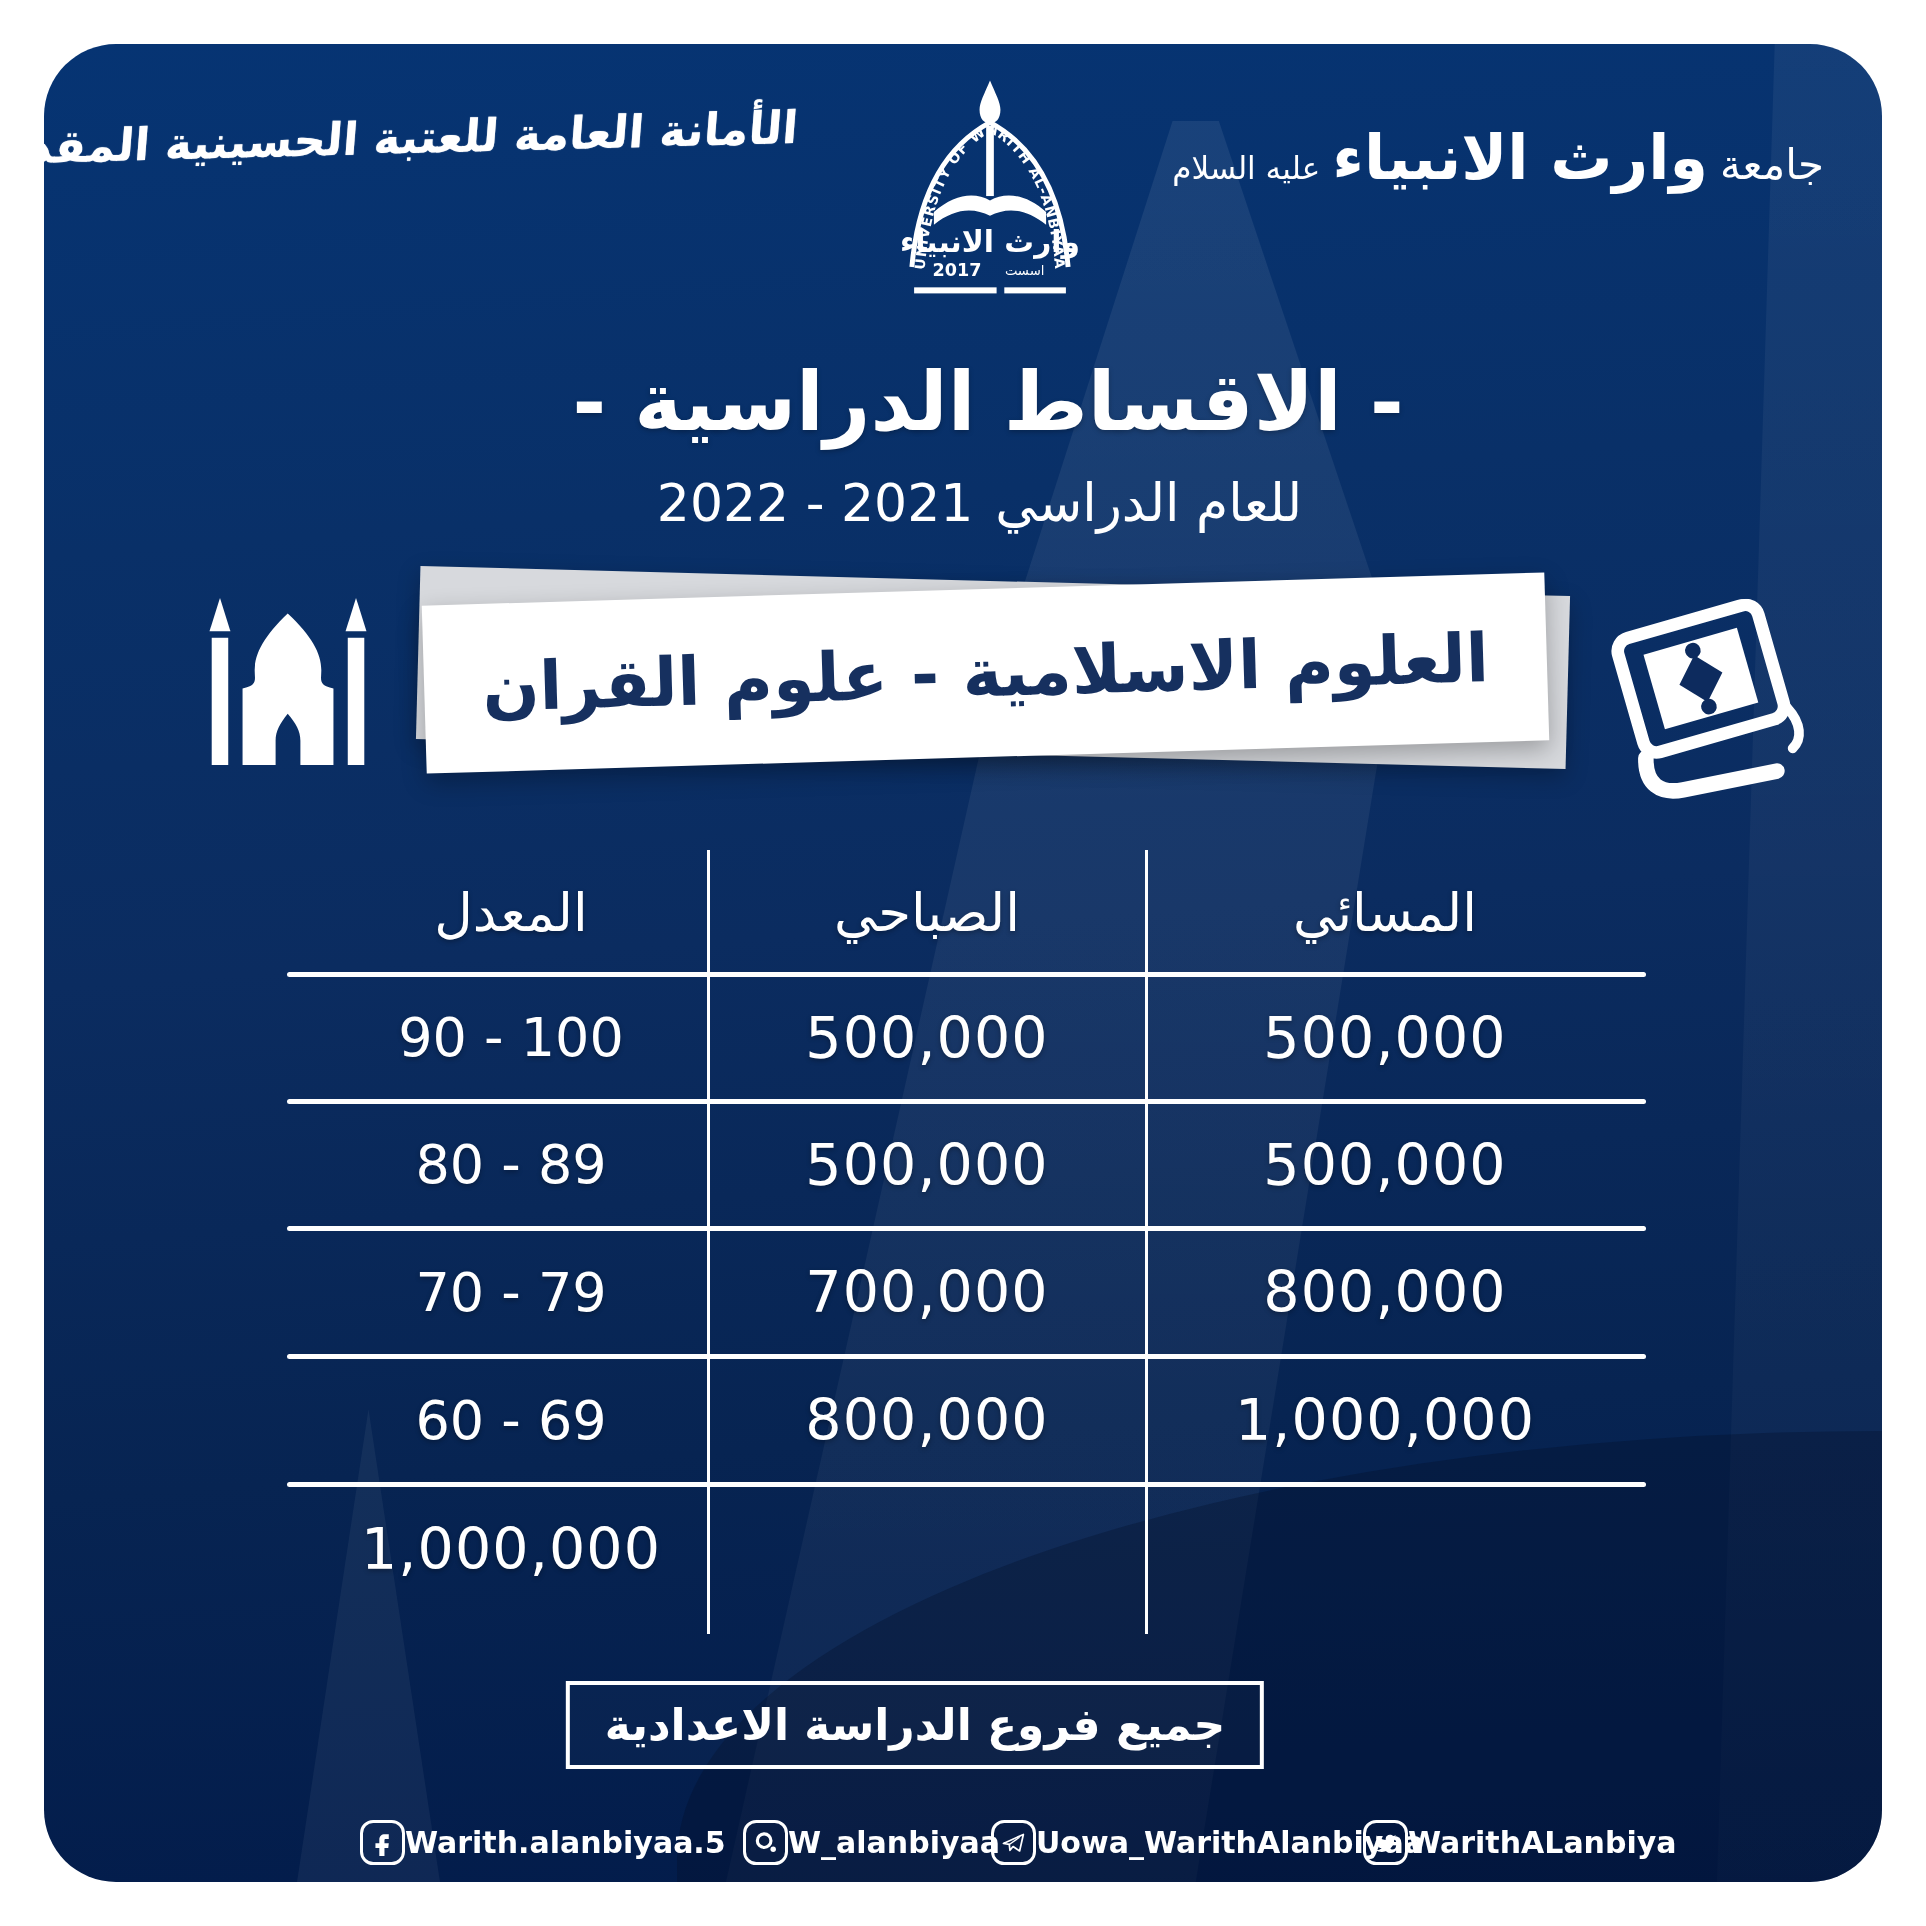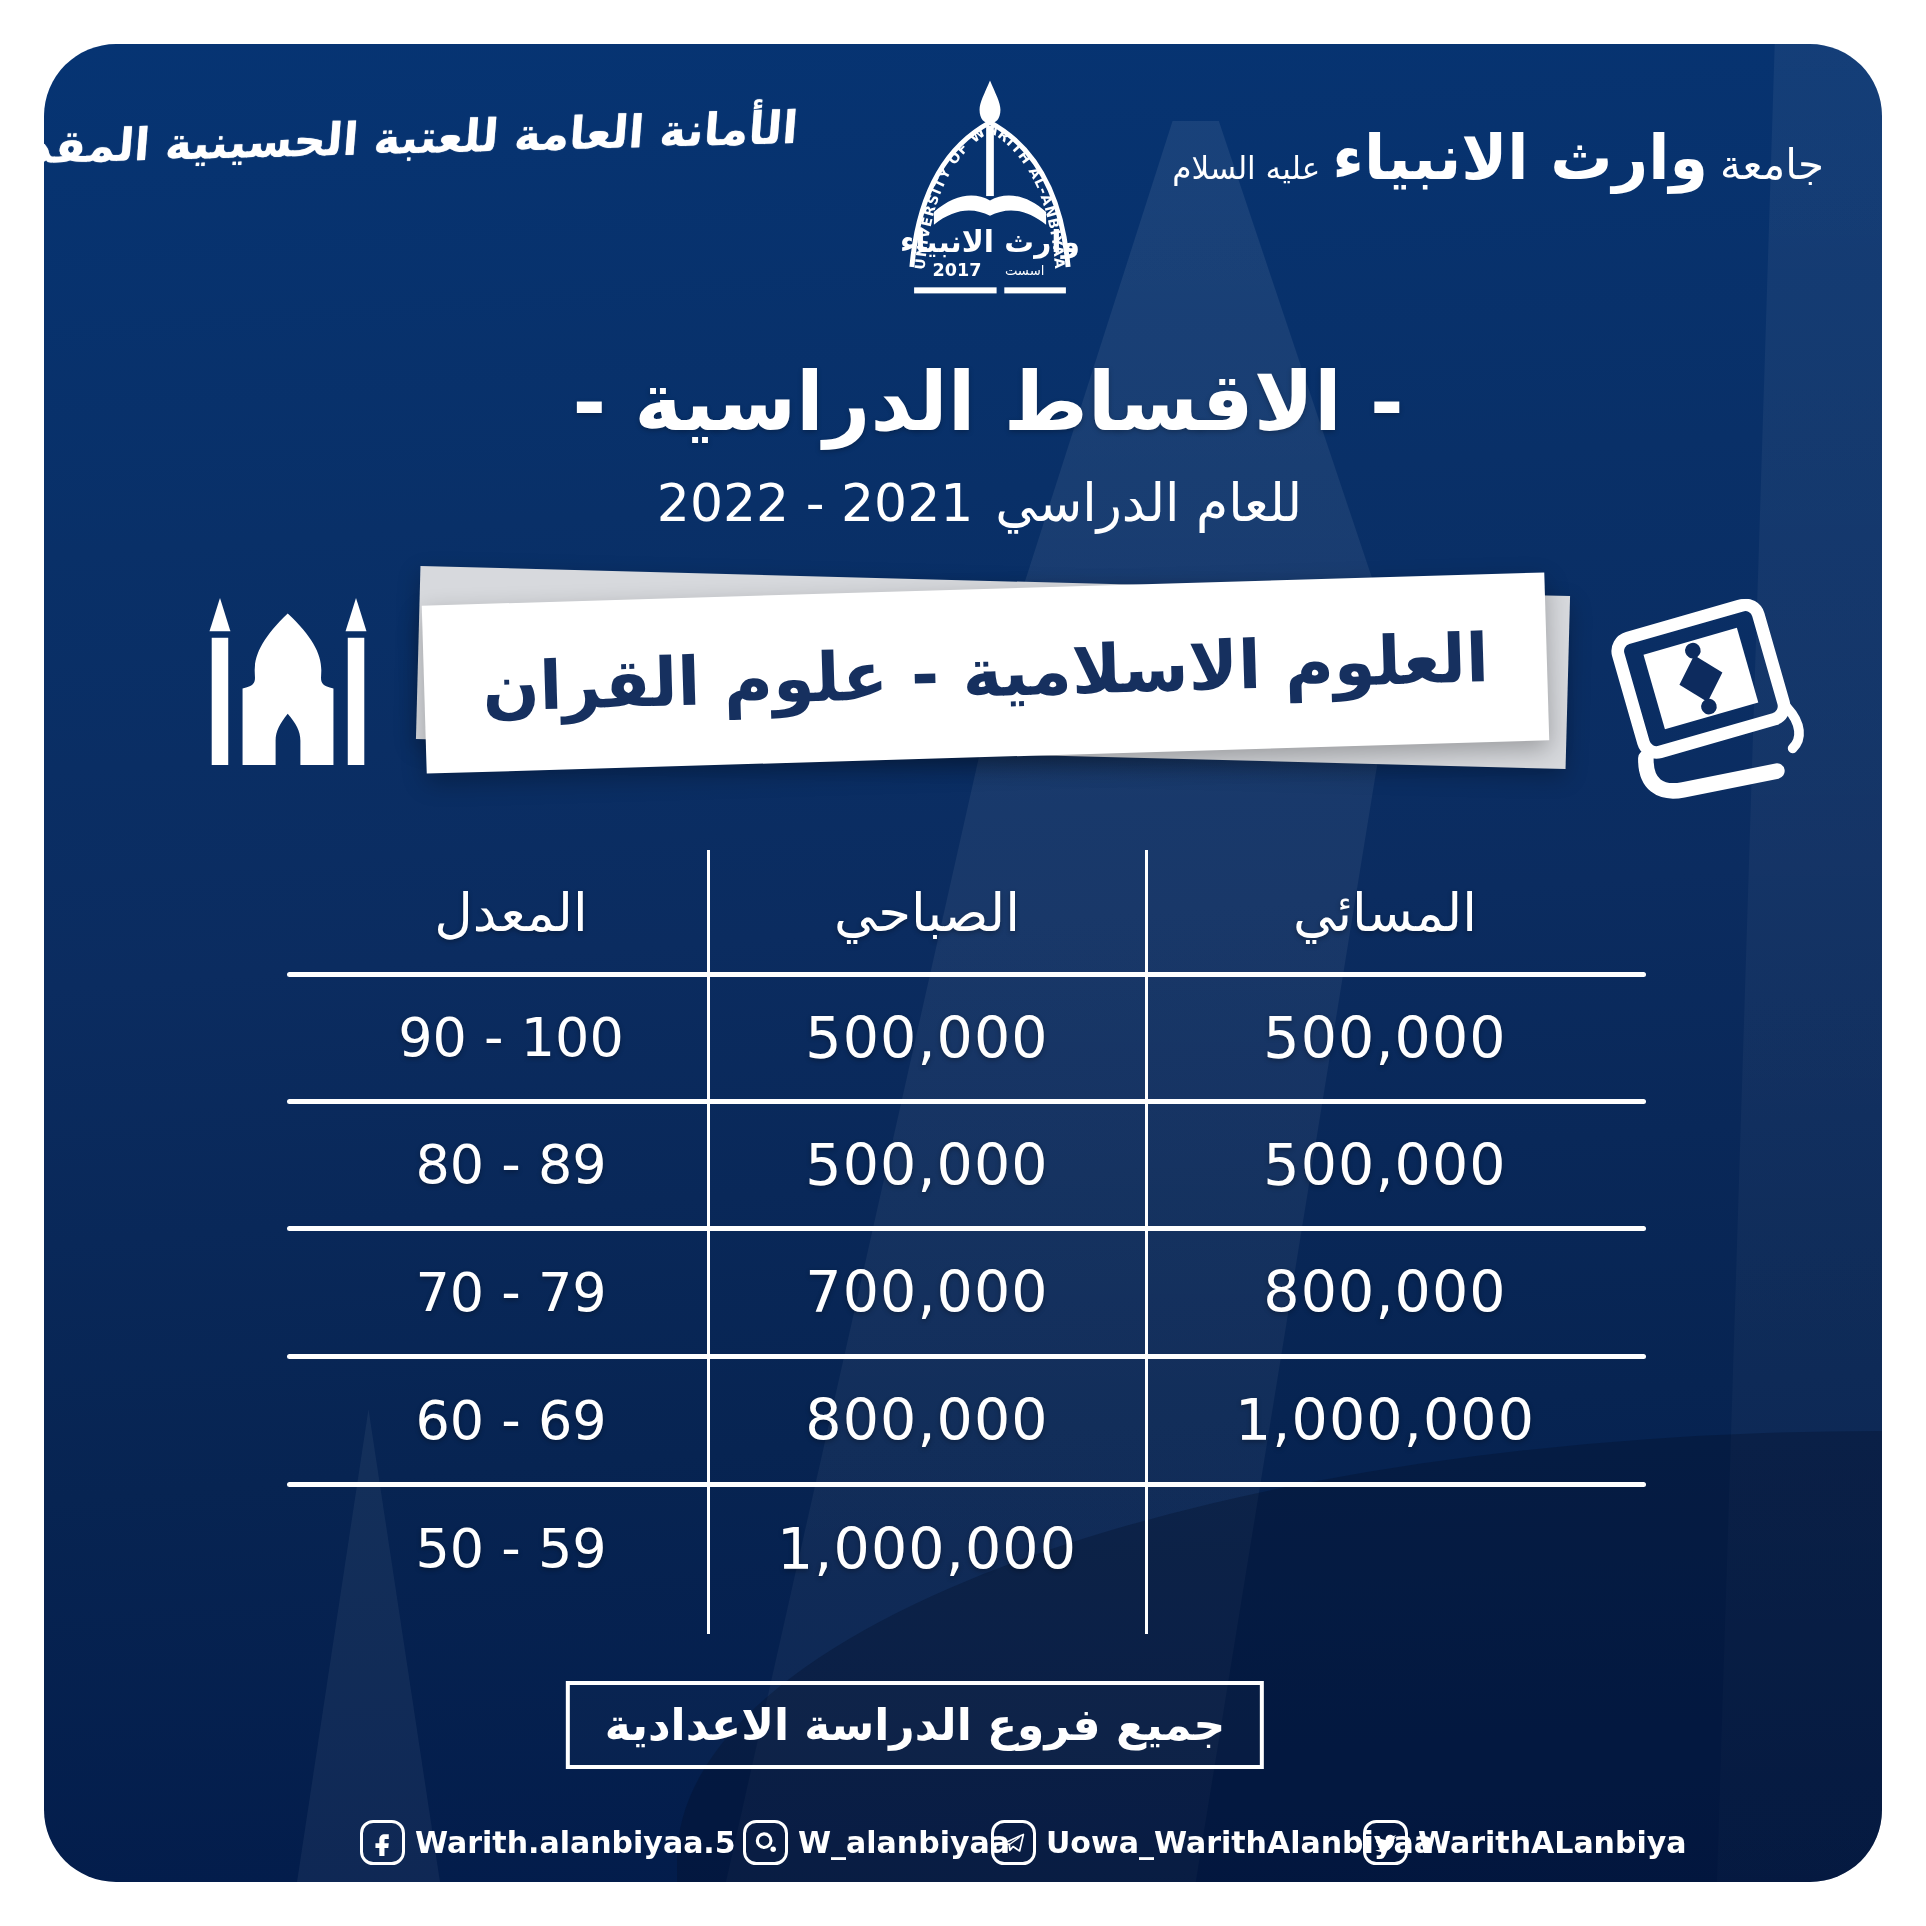--- a/index.html
+++ b/index.html
@@ -62,21 +62,21 @@
   .fees .avg{font-size:54px;direction:ltr;}
   .fees .amt{font-size:57px;direction:ltr;letter-spacing:1.1px;}
   .hline{position:absolute;left:-27.5px;width:1359px;height:5px;background:#ffffff;border-radius:2.8px;}
   .vline{position:absolute;top:0;width:2.8px;height:784px;background:#ffffff;}
   
   .badge{position:absolute;left:871px;top:1637px;transform:translateX(-50%);
          border:4.4px solid #ffffff;padding:14.3px 35px;direction:rtl;color:#fff;
          font-size:44px;font-weight:bold;white-space:nowrap;background:rgba(255,255,255,0.02);}
   
   .social{position:absolute;top:1776px;left:0;width:100%;height:50px;}
-  .social .item{position:absolute;display:flex;align-items:center;gap:10px;color:#fff;}
+  .social .item{position:absolute;display:flex;align-items:center;color:#fff;}
   .social .box{width:45px;height:45px;border:3.3px solid #fff;border-radius:13.2px;
                display:flex;align-items:center;justify-content:center;box-sizing:border-box;}
   .social .handle{font-size:30px;font-weight:bold;letter-spacing:0;}
 </style>
 </head>
 <body>
 
 <div id="canvas">
   <div class="card">
 
@@ -159,21 +159,20 @@
         <div class="cell amt">500,000</div>
 
         <div class="cell avg">70 - 79</div>
         <div class="cell amt">700,000</div>
         <div class="cell amt">800,000</div>
 
         <div class="cell avg">60 - 69</div>
         <div class="cell amt">800,000</div>
         <div class="cell amt">1,000,000</div>
 
-        <div class="cell avg">50 - 59</div>
         <div class="cell amt">1,000,000</div>
       </div>
 
       <div class="hline" style="top:122px"></div>
       <div class="hline" style="top:249px"></div>
       <div class="hline" style="top:376px"></div>
       <div class="hline" style="top:504px"></div>
       <div class="hline" style="top:632px"></div>
       <div class="vline" style="left:393px"></div>
       <div class="vline" style="left:831px"></div>

